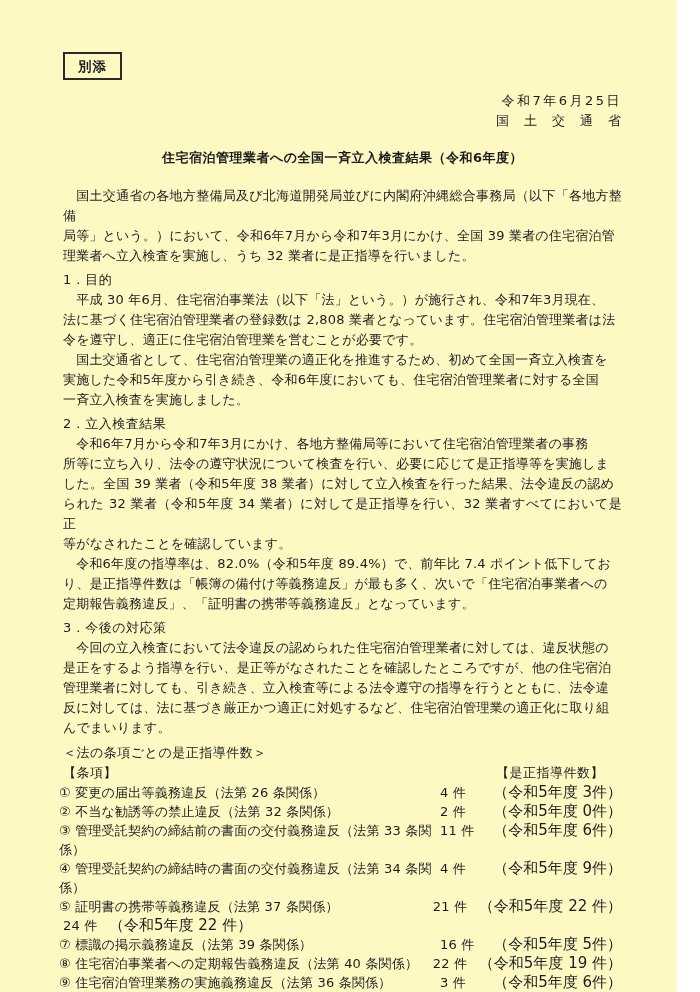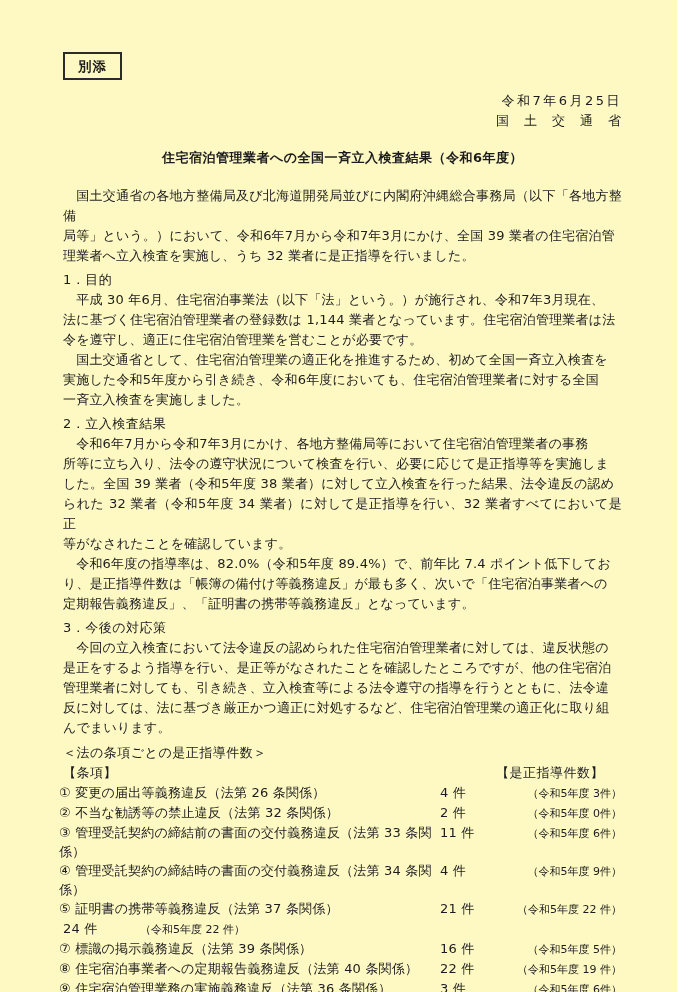--- a/index.html
+++ b/index.html
@@ -73,21 +73,21 @@
   }
   .clause-label { flex: 1 1 auto; margin-left: -4px; }
   .clause-count {
     flex: 0 0 46px;
     white-space: pre;
   }
   .clause-prev {
     flex: 0 0 136px;
     text-align: right;
     white-space: pre;
-    font-size: 11px;
+    font-size: 15px;
     letter-spacing: 0;
   }
 </style>
 </head>
 <body>
 
 <div class="page">
 
   <div class="attach-box">
     <span>別添</span>
@@ -98,21 +98,21 @@
 
   <div class="doc-title">住宅宿泊管理業者への全国一斉立入検査結果（令和6年度）</div>
 
   <div class="para intro">　国土交通省の各地方整備局及び北海道開発局並びに内閣府沖縄総合事務局（以下「各地方整備
 局等」という。）において、令和6年7月から令和7年3月にかけ、全国 39 業者の住宅宿泊管
 理業者へ立入検査を実施し、うち 32 業者に是正指導を行いました。</div>
 
   <div class="section">
     <div class="section-heading">1．目的</div>
     <div class="para">　平成 30 年6月、住宅宿泊事業法（以下「法」という。）が施行され、令和7年3月現在、
-法に基づく住宅宿泊管理業者の登録数は 1,144 業者となっています。住宅宿泊管理業者は法
+法に基づく住宅宿泊管理業者の登録数は 2,808 業者となっています。住宅宿泊管理業者は法
 令を遵守し、適正に住宅宿泊管理業を営むことが必要です。
 　国土交通省として、住宅宿泊管理業の適正化を推進するため、初めて全国一斉立入検査を
 実施した令和5年度から引き続き、令和6年度においても、住宅宿泊管理業者に対する全国
 一斉立入検査を実施しました。</div>
   </div>
 
   <div class="section">
     <div class="section-heading">2．立入検査結果</div>
     <div class="para">　令和6年7月から令和7年3月にかけ、各地方整備局等において住宅宿泊管理業者の事務
 所等に立ち入り、法令の遵守状況について検査を行い、必要に応じて是正指導等を実施しま

